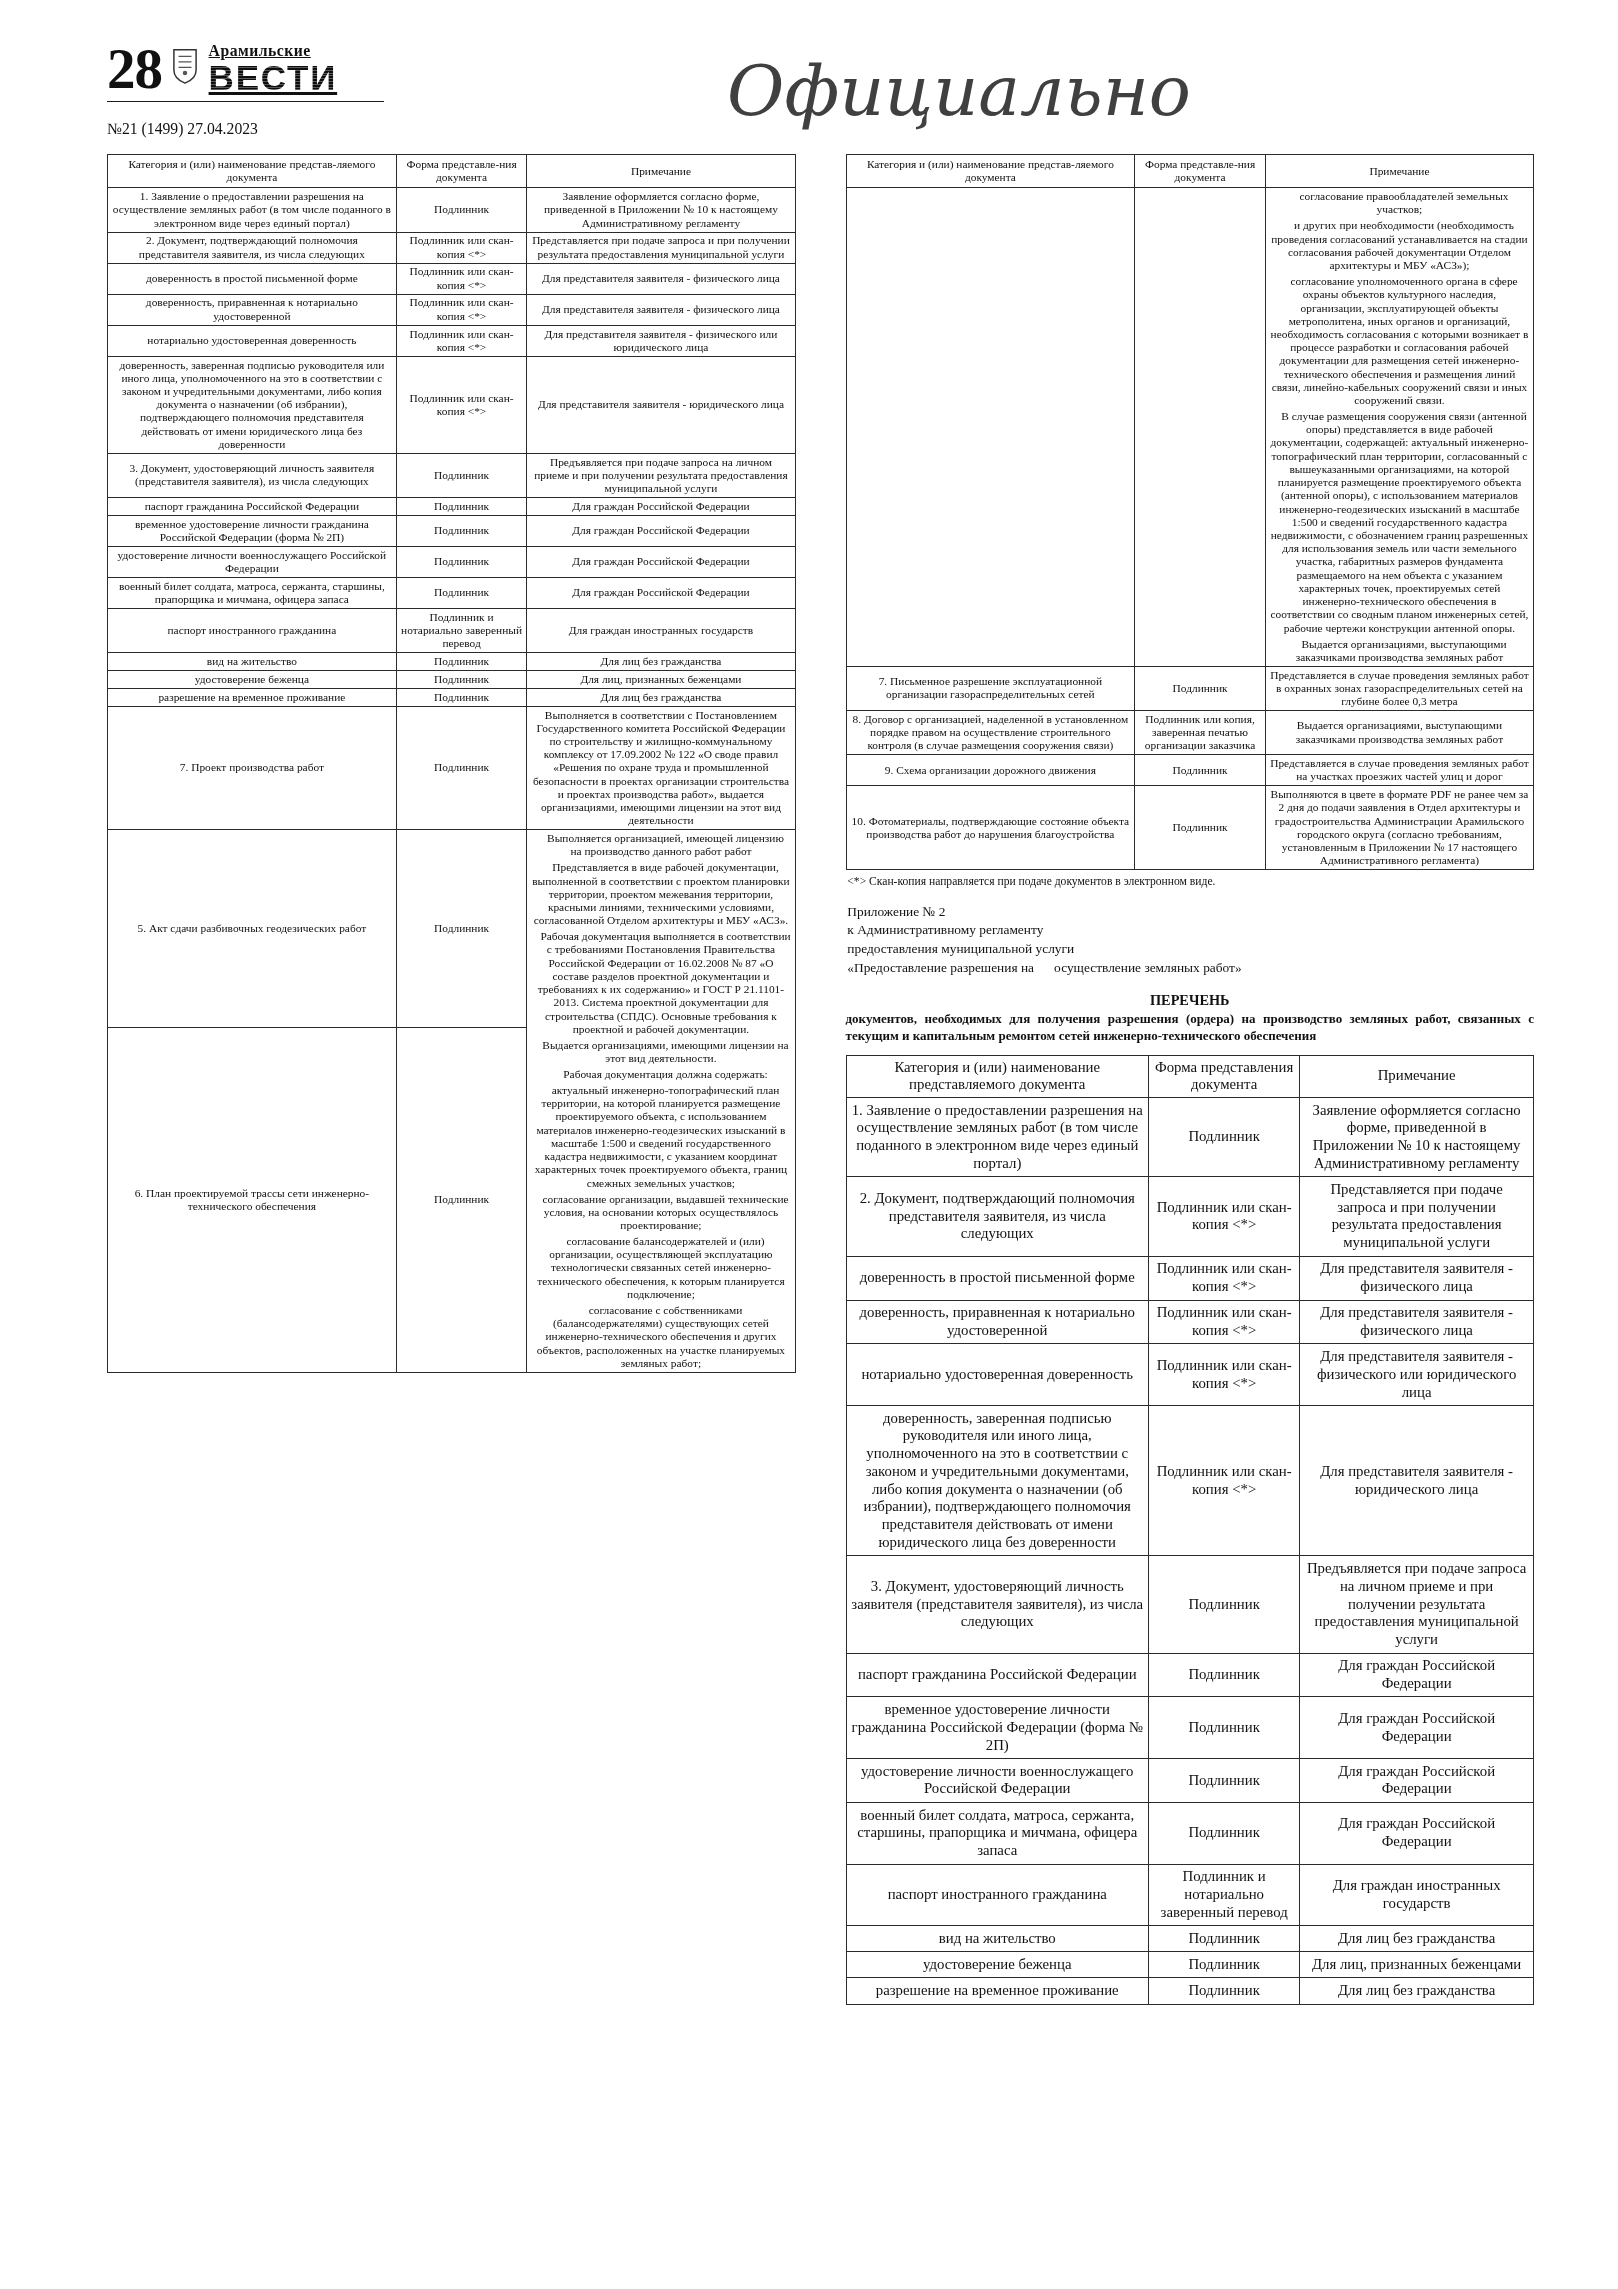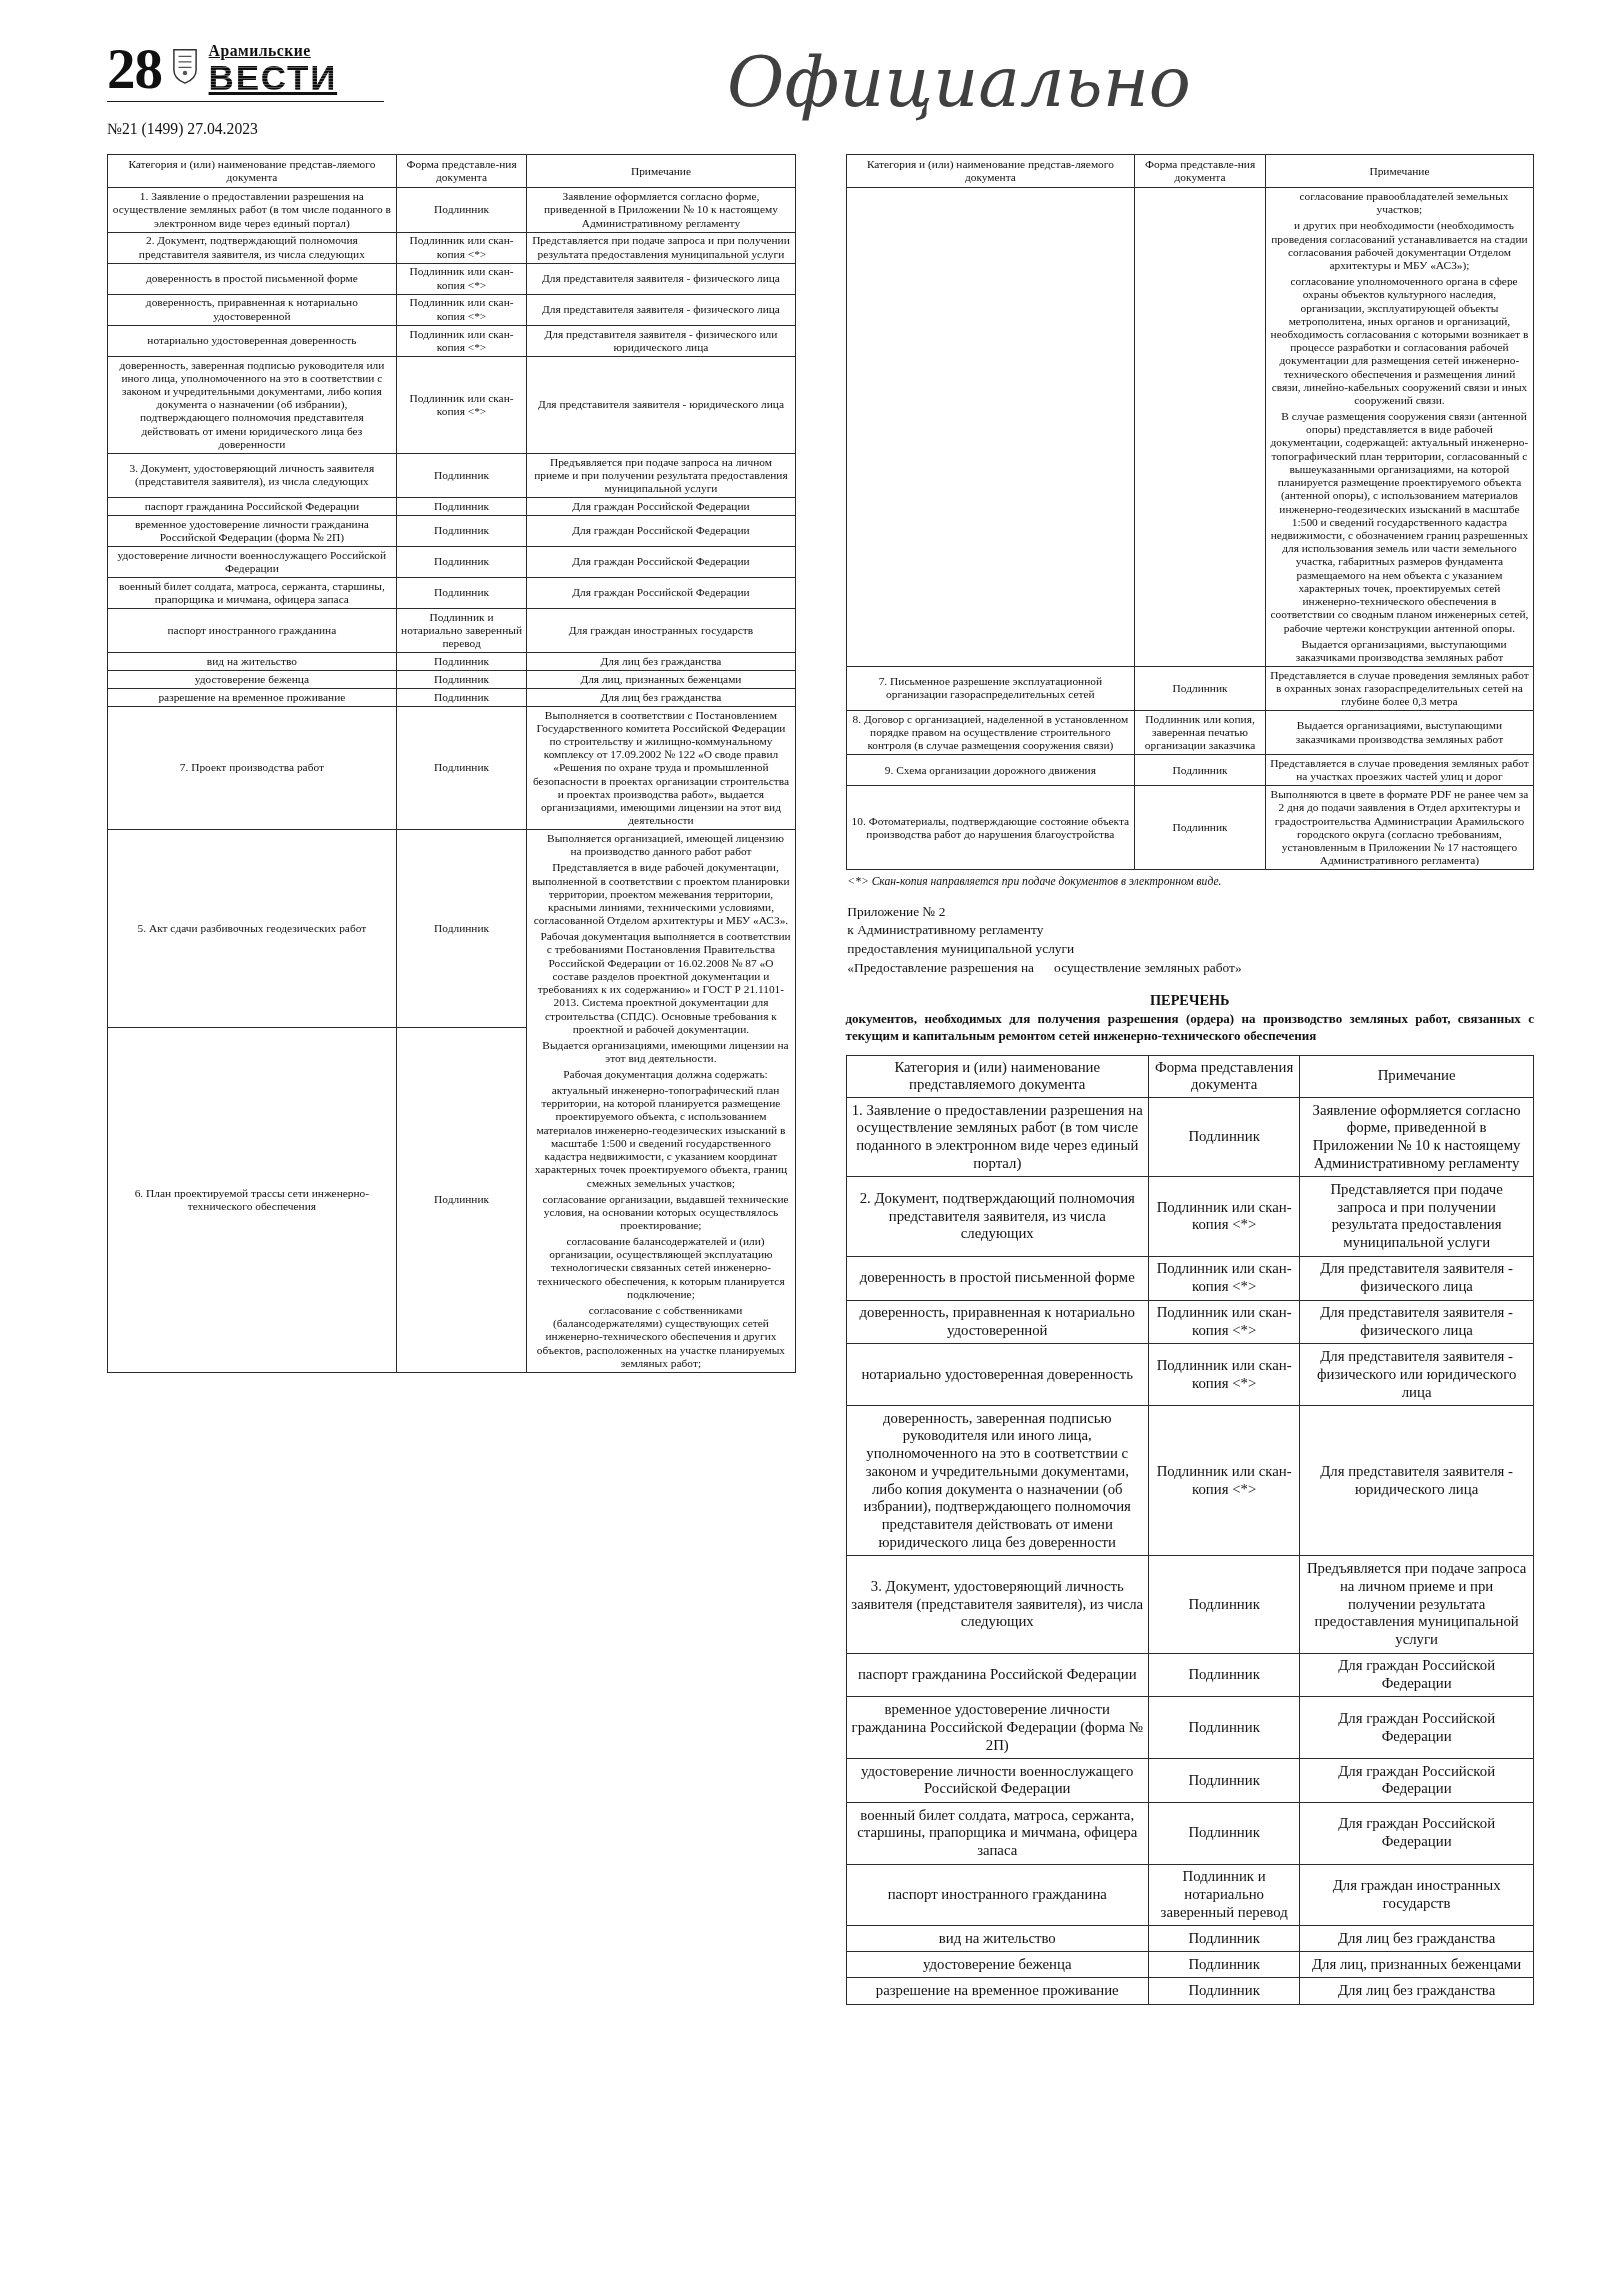--- a/index.html
+++ b/index.html
@@ -10,21 +10,21 @@
     color: #111;
   }
   .page {
     width: 1619px;
     min-height: 2290px;
     padding: 42px 85px 37px 107px;
     background: #fff;
   }
 
   
-  .masthead { display: flex; align-items: flex-start; margin-bottom: 16.6px; }
+  .masthead { display: flex; align-items: center; margin-bottom: 16.6px; }
   .mast-left { display: flex; flex-direction: column; width: 277px; flex: 0 0 auto; }
   .mast-row { display: flex; align-items: flex-start; gap: 9.2px; }
   .page-num { font-size: 57px; font-weight: 700; line-height: 0.95; letter-spacing: -0.9px; }
   .crest { display: block; margin-top: 5.5px; }
   .brand-text { display: flex; flex-direction: column; text-decoration: underline; }
   .brand-top { font-size: 15.7px; font-weight: 700; letter-spacing: 0.5px; }
   .brand-name {
     font-family: "Liberation Sans", sans-serif;
     font-size: 35px; font-weight: 900; letter-spacing: 1.8px; line-height: 1.0;
     color: #1c1c1c;
@@ -64,21 +64,21 @@
   .doc-table thead th { padding: 2.8px 3.7px; }
   .w1 { width: 42%; } .w2 { width: 19%; } .w3 { width: 39%; }
   .b1 { width: 44%; } .b2 { width: 22%; } .b3 { width: 34%; }
   .al { text-align: left; }
   .aj { text-align: justify; }
   .vt { vertical-align: top; }
   .para { margin-bottom: 2.8px; text-indent: 9.2px; }
   .para:last-child { margin-bottom: 0; }
 
   
-  .footnote { font-size: 11.6px; margin: 4.6px 0 14.8px 1.8px; text-align: left; font-style: italic; }
+  .footnote { font-size: 11.6px; margin: 4.6px 0 14.8px 1.8px; text-align: left; }
   .appendix { font-size: 13.4px; line-height: 1.4; margin: 1.8px 0 14.8px 1.8px; }
   .appendix div { white-space: pre-wrap; }
   .perechen-title { font-weight: 700; text-align: center; font-size: 14.3px; margin-bottom: 1.8px; }
   .perechen-sub { font-weight: 700; font-size: 13px; line-height: 1.25; text-align: justify; margin-bottom: 11px; }
 
   table.doc-table.big { font-size: 14.8px; line-height: 1.2; }
   .big th, .big td { padding: 3.7px 4.6px; }
 </style>
 </head>
 <body>

